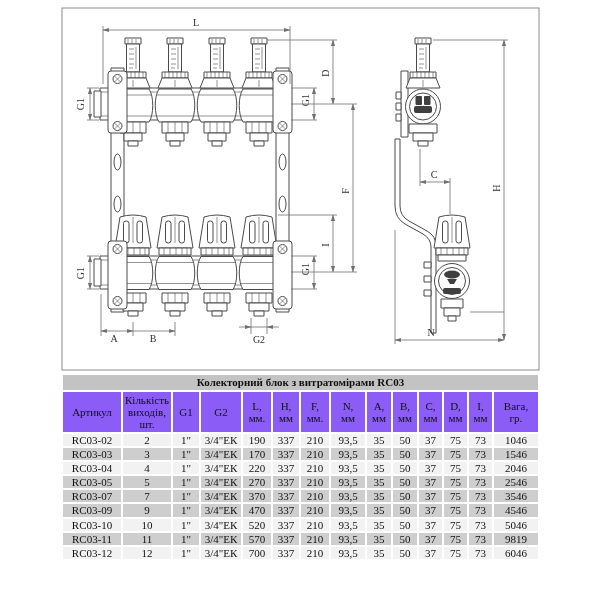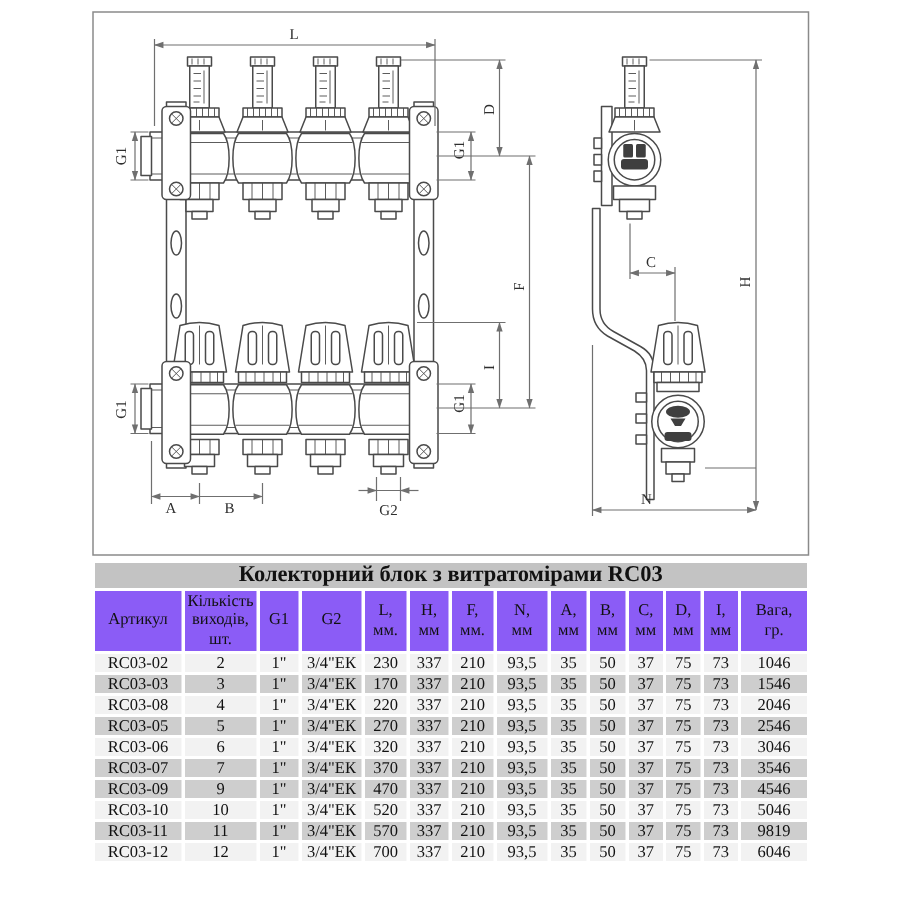--- a/index.html
+++ b/index.html
@@ -14,21 +14,21 @@
   .dim{fill:none;stroke:#6f6f6f;stroke-width:.8;}
   .dimtxt{font-family:"Liberation Serif",serif;font-size:10px;fill:#2e2e2e;}
   .frame{fill:none;stroke:#8a8a8a;stroke-width:1;}
   
   .table-wrap{position:absolute;left:61px;top:373px;width:478px;}
   table.spec{border-collapse:collapse;table-layout:fixed;width:478px;
              font-family:"Liberation Serif",serif;font-size:11px;color:#111;}
   table.spec th,table.spec td{border:2px solid #fff;text-align:center;vertical-align:middle;
              padding:0 1px;line-height:1.1;overflow:hidden;}
   table.spec td{height:12px;}
-  th.title-cell{background:#c3c3c3;font-size:15px;font-weight:bold;height:15px;}
+  th.title-cell{background:#c3c3c3;font-size:11px;font-weight:bold;height:15px;}
   tr.head-row th{background:#8b5cf6;font-weight:normal;white-space:pre-line;height:40px;}
   tr.light td{background:#f2f2f2;}
   tr.shaded td{background:#cecece;}
 </style>
 </head>
 <body>
 
 <div class="sheet">
 
   <svg class="drawing" width="600" height="372" viewBox="0 0 600 372" xmlns="http://www.w3.org/2000/svg">
@@ -291,21 +291,21 @@
             <th>Вага,
 гр.</th>
           </tr>
       </thead>
       <tbody id="table-body">
           <tr class="light">
             <td>RC03-02</td>
             <td>2</td>
             <td>1"</td>
             <td>3/4"ЕК</td>
-            <td>230</td>
+            <td>190</td>
             <td>337</td>
             <td>210</td>
             <td>93,5</td>
             <td>35</td>
             <td>50</td>
             <td>37</td>
             <td>75</td>
             <td>73</td>
             <td>1046</td>
           </tr>
@@ -319,21 +319,21 @@
             <td>210</td>
             <td>93,5</td>
             <td>35</td>
             <td>50</td>
             <td>37</td>
             <td>75</td>
             <td>73</td>
             <td>1546</td>
           </tr>
           <tr class="light">
-            <td>RC03-08</td>
+            <td>RC03-04</td>
             <td>4</td>
             <td>1"</td>
             <td>3/4"ЕК</td>
             <td>220</td>
             <td>337</td>
             <td>210</td>
             <td>93,5</td>
             <td>35</td>
             <td>50</td>
             <td>37</td>
@@ -350,36 +350,20 @@
             <td>337</td>
             <td>210</td>
             <td>93,5</td>
             <td>35</td>
             <td>50</td>
             <td>37</td>
             <td>75</td>
             <td>73</td>
             <td>2546</td>
           </tr>
-          <tr class="light">
-            <td>RC03-06</td>
-            <td>6</td>
-            <td>1"</td>
-            <td>3/4"ЕК</td>
-            <td>320</td>
-            <td>337</td>
-            <td>210</td>
-            <td>93,5</td>
-            <td>35</td>
-            <td>50</td>
-            <td>37</td>
-            <td>75</td>
-            <td>73</td>
-            <td>3046</td>
-          </tr>
           <tr class="shaded">
             <td>RC03-07</td>
             <td>7</td>
             <td>1"</td>
             <td>3/4"ЕК</td>
             <td>370</td>
             <td>337</td>
             <td>210</td>
             <td>93,5</td>
             <td>35</td>

